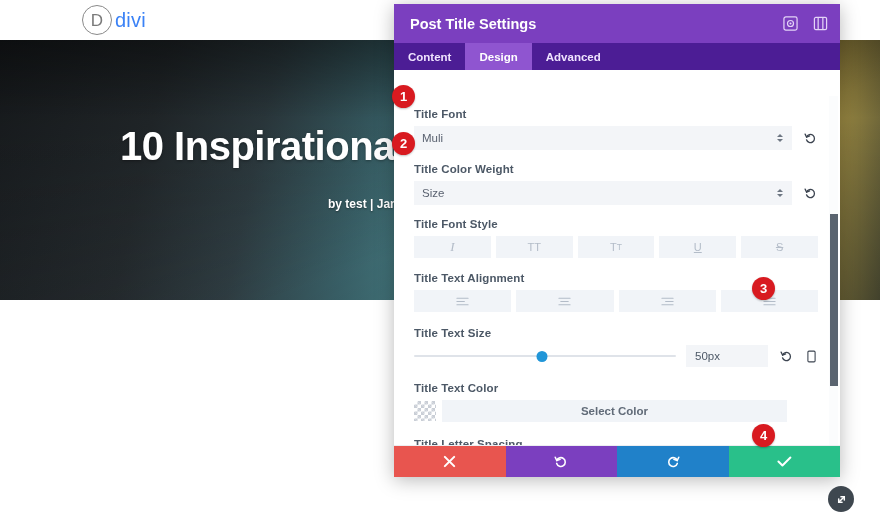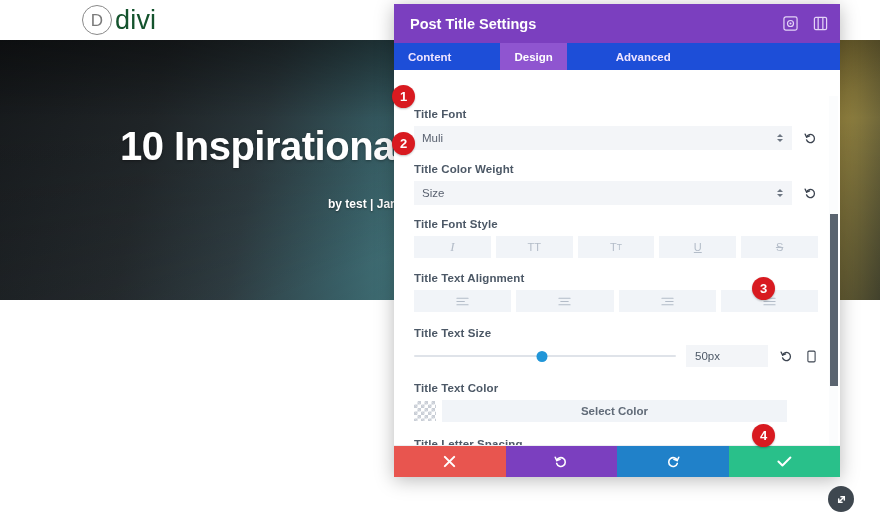--- a/index.html
+++ b/index.html
@@ -15,21 +15,21 @@
     position: absolute; left: 0; top: 0; width: 880px; height: 40px;
     background: #ffffff; display: flex; align-items: center;
   }
   .divi-logo { display: flex; align-items: center; margin-left: 82px; gap: 3px; }
   .divi-mark {
     width: 30px; height: 30px; border-radius: 50%;
     border: 1.6px solid #8a8a8a; color: #7a7a7a;
     font-size: 17px; display: flex; align-items: center; justify-content: center;
     font-family: "Liberation Sans", sans-serif; line-height: 1;
   }
-  .divi-word { font-size: 27px; color: #14532d; letter-spacing: .2px; }
+  .divi-word { font-size: 20px; color: #3b82f6; letter-spacing: .2px; }
 
   .hero {
     position: absolute; left: 0; top: 40px; width: 880px; height: 260px;
     overflow: hidden;
     background:
       linear-gradient(160deg, rgba(0,0,0,.45) 0%, rgba(0,0,0,.18) 38%, rgba(0,0,0,0) 62%),
       linear-gradient(102deg,
         #23282c 0%,
         #2b3236 18%,
         #35454b 30%,
@@ -71,21 +71,21 @@
     padding: 0 10px 0 16px; flex: none;
   }
   .modal-title { color:#fff; font-size: 14.5px; font-weight: bold; flex:1; }
   .hdr-icons { display:flex; gap: 10px; align-items:center; }
   .hdr-btn {
     width: 20px; height: 20px; display:flex; align-items:center; justify-content:center;
     color: #e4d4f7; cursor: pointer;
   }
   .hdr-btn svg { display:block; }
 
-  .tabs { height: 27px; background:#1d4ed8; display:flex; flex:none;gap:35px; }
+  .tabs { height: 27px; background:#4c1d95; display:flex; flex:none; }
   .tab {
     padding: 0 14px; display:flex; align-items:center; color:#f0e4ff;
     font-size: 11.5px; font-weight: bold; cursor:pointer;
   }
   .tab.active { background: #8F55D0; color:#ffffff; }
 
   .modal-body {
     flex: 1; position: relative; overflow: hidden; background:#fff;
     border-bottom: 1px solid #eceef1;
     margin-top: 26px;

